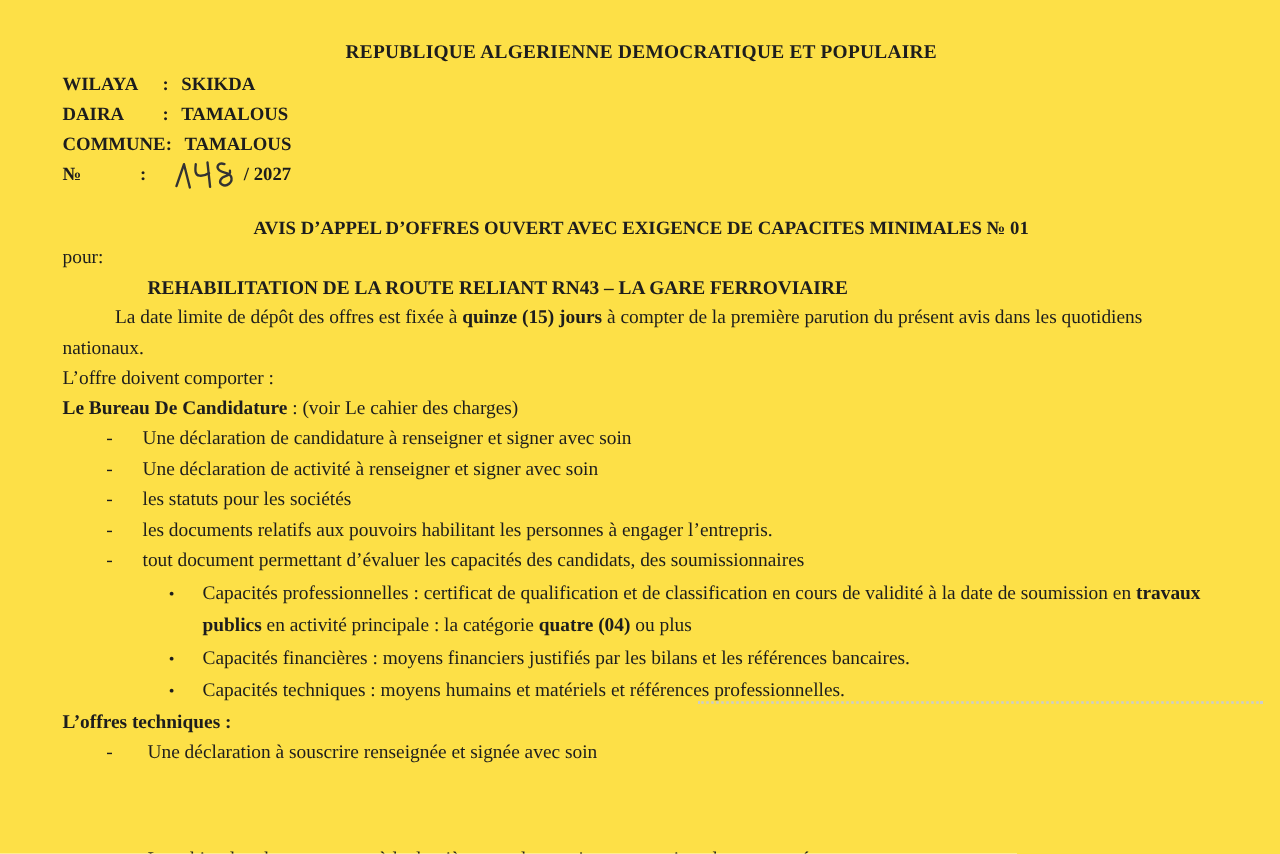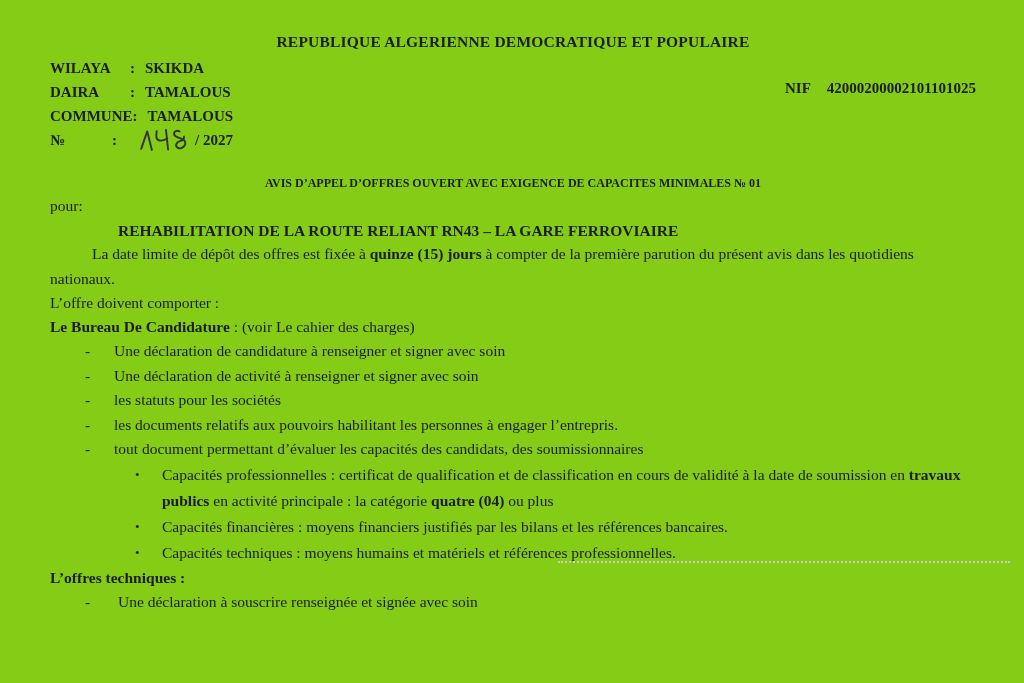--- a/index.html
+++ b/index.html
@@ -1,21 +1,21 @@
 <!DOCTYPE html>
 <html><head>
 <meta charset="utf-8">
 <style>
   html, body { margin: 0; padding: 0; background: #ffffff; }
   .page {
     position: relative;
     width: 1024px;
     height: 683px;
     overflow: hidden;
-    background: #84cc16;
+    background: #fde047;
     font-family: "Liberation Serif", "DejaVu Serif", serif;
     color: #1d1d1d;
     font-size: 15.5px;
   }
   .doc { padding: 32px 48px 0 50px; }
 
   .country-title {
     text-align: center;
     font-weight: bold;
     font-size: 15.5px;
@@ -30,21 +30,21 @@
   .hdr-colon { display: inline-block; margin-right: 10px; }
   .nif { position: absolute; top: 24px; right: 0; font-weight: bold; }
   .nif-label { margin-right: 16px; }
   .handwritten { display: inline-block; margin: -6px 6px -12px 8px; vertical-align: middle; }
 
   .notice-title {
     text-align: center;
     font-weight: bold;
     margin-top: 22px;
     line-height: 19px;
-    font-size: 12px;
+    font-size: 15px;
   }
 
   .intro-line1 { margin-top: 2px; line-height: 25px; text-indent: 14px; white-space: nowrap; }
   .intro-line2 { line-height: 25px; }
 
   .project-title { font-weight: bold; line-height: 21px; margin: 2px 0 0 68px; }
 
   .para { line-height: 25px; }
   .para.retrait { text-indent: 35px; }
   .para.delai  { text-indent: 42px; }
@@ -114,23 +114,20 @@
         <svg class="handwritten" width="54" height="36" viewBox="0 0 66 38" role="img" aria-label="148">
           <g fill="none" stroke="#333333" stroke-width="2.3" stroke-linecap="round" stroke-linejoin="round" transform="rotate(-3 33 19)">
             <path d="M7 28.5 L15.5 7.5 L20 30.5"></path>
             <path d="M27 8 C26 14 25.5 18.5 30 19.5 C33.5 20.3 36.5 19 39.5 17.5"></path>
             <path d="M38.5 7 L39.8 31"></path>
             <path d="M55 9.5 C49.5 7 46 11.5 49.8 15.3 C53 18.4 59.2 17.5 60.8 22 C62.8 27.5 56 32.5 51.5 29.3 C48 26.8 50.5 22.3 55.5 21.3 C58.6 20.7 60.6 18.8 60 16.2"></path>
           </g>
         </svg>
         <span class="hdr-value">/ 2027</span>
       </div>
-      <div class="nif">
-        <span class="nif-label">NIF</span><span class="nif-value">42000200002101101025</span>
-      </div>
     </div>
 
     <div class="notice-title">AVIS D’APPEL D’OFFRES OUVERT AVEC EXIGENCE DE CAPACITES MINIMALES № 01</div>
 
     <div class="intro-line2">pour:</div>
 
     <div class="project-title">REHABILITATION DE LA ROUTE RELIANT RN43 – LA GARE FERROVIAIRE</div>
 
 
     <div class="para delai"><span>La date limite de dépôt des offres est fixée à </span><span class="b">quinze (15) jours</span><span> à compter de la première parution du présent avis dans les quotidiens nationaux.</span></div>

